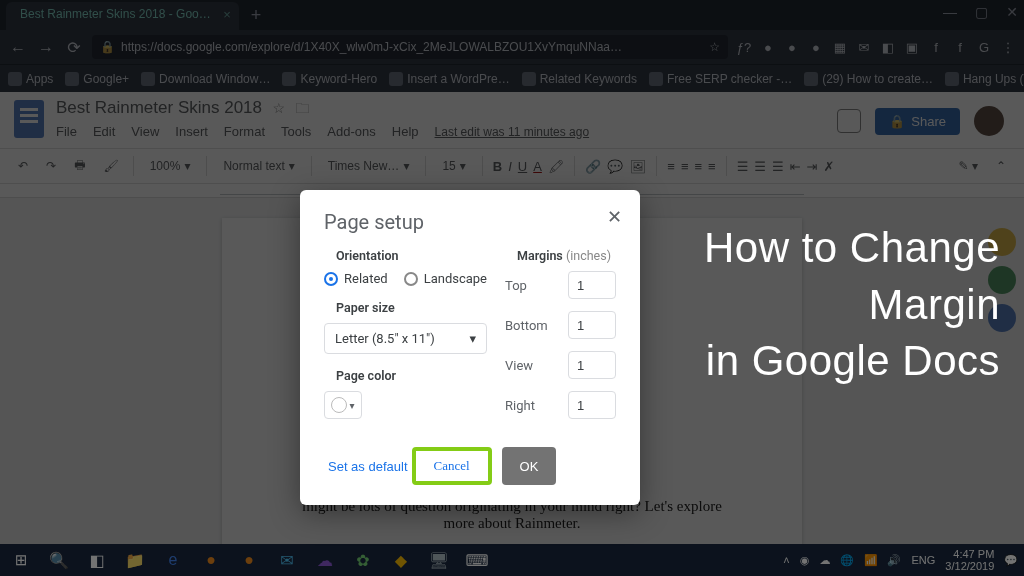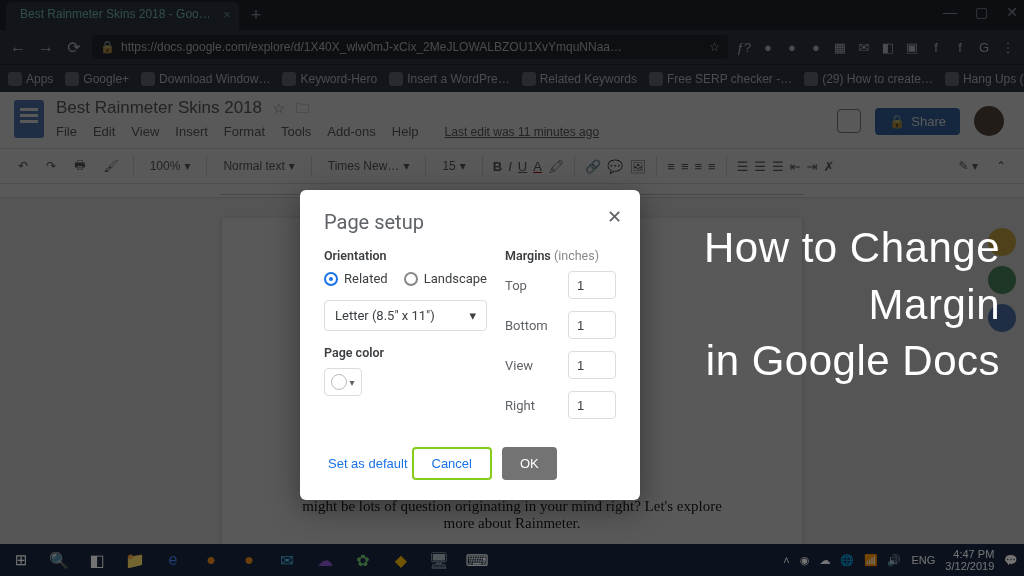--- a/index.html
+++ b/index.html
@@ -46,21 +46,21 @@
   .bm-ico { width:14px;height:14px;background:#6b7890;border-radius:3px;display:inline-block;}
 
   
   .docs-header { height: 56px; background:#fff; padding: 6px 14px 2px 14px; display:flex; align-items:flex-start; gap:12px; position:relative;}
   .docs-logo { width:30px;height:38px;background:#4285f4;border-radius:3px;position:relative; margin-top:2px;}
   .docs-logo:after{content:"";position:absolute;left:6px;right:6px;top:8px;height:3px;background:#fff;box-shadow:0 6px 0 #fff,0 12px 0 #fff;}
   .docs-titlewrap { display:flex; flex-direction:column; gap:2px;}
   .docs-title { color:#5f6368; font-size:17px; }
   .star, .folder { font-size:14px; color:#888; margin-left:6px; }
   .docs-menus { display:flex; gap:16px; color:#5f6368; font-size:13px; align-items:center;}
-  .last-edit { text-decoration: underline; color:#5f6368; margin-left:10px; font-size:12px;}
+  .last-edit { text-decoration: underline; color:#5f6368; font-size:12px;}
   .docs-right { position:absolute; right:20px; top:14px; display:flex; gap:14px; align-items:center;}
   .share-btn { background:#1a73e8; color:#fff; border-radius: 4px; padding: 6px 14px; font-size:13px; display:flex; align-items:center; gap:6px;}
   .comment-ico { width:24px;height:24px;border:1px solid #888;border-radius:4px;}
   .avatar { width:30px;height:30px;border-radius:50%;background:#6b4f3f;}
 
   .docs-toolbar {
     height: 36px; background:#fff; border-top:1px solid #e0e0e0; border-bottom:1px solid #e0e0e0;
     padding: 0 14px; display:flex; align-items:center; gap:10px; color:#5f6368; font-size:12px;
   }
   .tool-sep { width:1px;height:20px;background:#ddd;}
@@ -94,38 +94,38 @@
     box-shadow: 0 8px 30px rgba(0,0,0,.4);
     z-index: 10;
     padding: 20px 24px 20px 24px;
     font-family: 'Segoe UI', Roboto, Arial, sans-serif;
     color: #3c4043;
   }
   .modal-title { font-size: 20px; color:#5f6368; font-weight:400;}
   .modal-close { position:absolute; right:18px; top:18px; color:#5f6368; font-size:18px; line-height:1;}
   .modal-body { display:flex; gap: 18px; margin-top: 14px;}
   .col { flex:1; }
-  .sect-title { font-size:12.5px; font-weight:600; color:#3c4043; margin-bottom:8px;}
+  .sect-title { font-size:12.5px; font-weight:600; color:#3c4043; margin-bottom:8px;margin-left:12px;}
   .sect-title .unit { font-weight:400; color:#888;}
   .radio-row { display:flex; gap:16px; align-items:center; margin-bottom:14px;}
   .radio { display:flex; align-items:center; gap:6px; font-size:13px; color:#3c4043;}
   .radio .dot { width:14px;height:14px;border:2px solid #888;border-radius:50%;position:relative;display:inline-block;}
   .radio.checked .dot { border-color:#1a73e8;}
   .radio.checked .dot:after{content:"";position:absolute;inset:3px;background:#1a73e8;border-radius:50%;}
   .select-box { border:1px solid #dadce0; border-radius:4px; padding:7px 10px; font-size:13px; display:flex; justify-content:space-between; align-items:center; margin-bottom:14px;}
   .color-swatch-btn { width:38px; height:28px; border:1px solid #dadce0; border-radius:4px; display:flex; align-items:center; justify-content:center; gap:2px;}
   .color-swatch-btn .sw { width:16px;height:16px;border:1px solid #bbb;border-radius:50%;background:#fff;}
   .margin-row { display:flex; align-items:center; justify-content:space-between; margin-bottom:12px;}
   .margin-row label { font-size:13px; color:#5f6368;}
   .margin-input { width:48px; height:28px; border:1px solid #dadce0; border-radius:4px; text-align:left; padding:0 8px; font-size:13px; color:#3c4043;}
   .modal-footer { display:flex; justify-content:flex-start; align-items:center; margin-top:16px;}
   .link-btn { color:#1a73e8; font-size:13px; padding:6px 4px; background:none; border:none;}
   .foot-right { display:flex; gap:10px;}
   .btn { font-size:13px; padding:7px 18px; border-radius:4px; border:none;}
-  .btn-cancel { background:#fff; color:#1a73e8; border:2px solid #84cc16;}
+  .btn-cancel { background:#fff; color:#1a73e8; border:4px solid #84cc16;font-family:Liberation Serif, serif;}
   .btn-ok { background:#737373; color:#fff;}
 
   
   .overlay-text {
     position: absolute;
     left: 620px; top: 220px;
     z-index: 20;
     color: #fff;
     font-family: 'Segoe UI', 'Arial', sans-serif;
     font-size: 42px;
@@ -335,20 +335,21 @@
         <label class="radio checked">
           <span class="dot"></span>
           <span>Related</span>
         </label>
         <label class="radio">
           <span class="dot"></span>
           <span>Landscape</span>
         </label>
       </div>
 
+      <div class="sect-title">Paper size</div>
       <div class="select-box">
         <span>Letter (8.5" x 11")</span>
         <span>▾</span>
       </div>
 
       <div class="sect-title">Page color</div>
       <div class="color-swatch-btn">
         <span class="sw"></span>
         <span style="font-size:10px;color:#5f6368">▾</span>
       </div>

